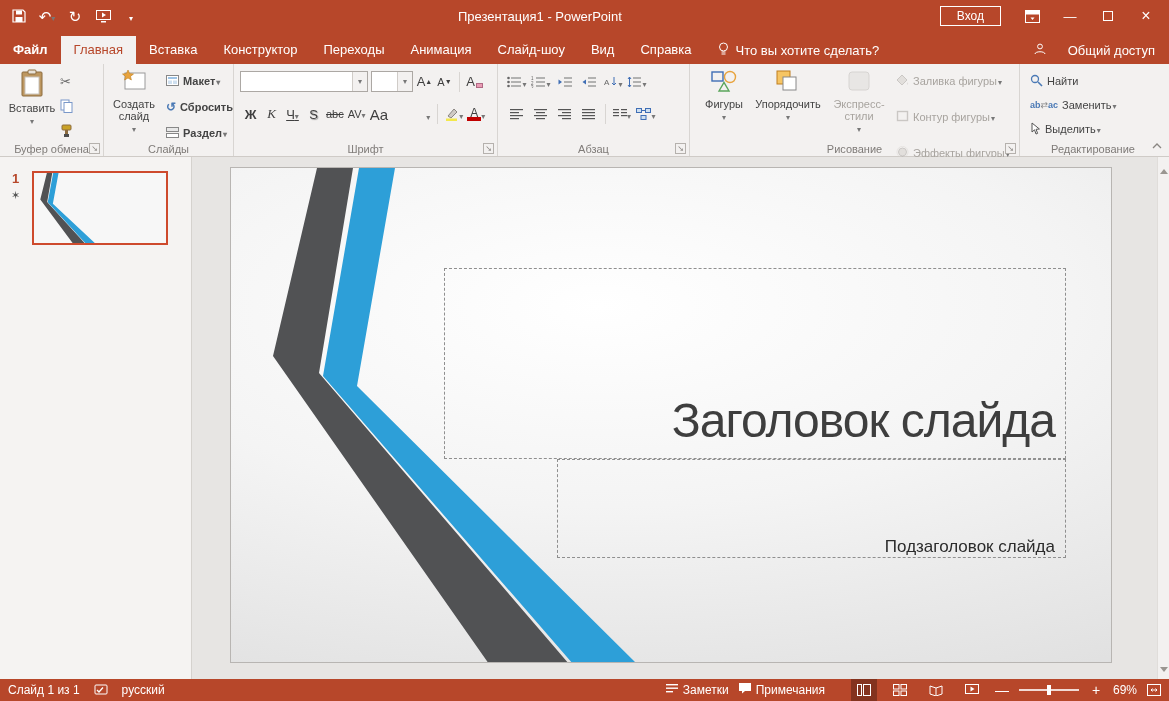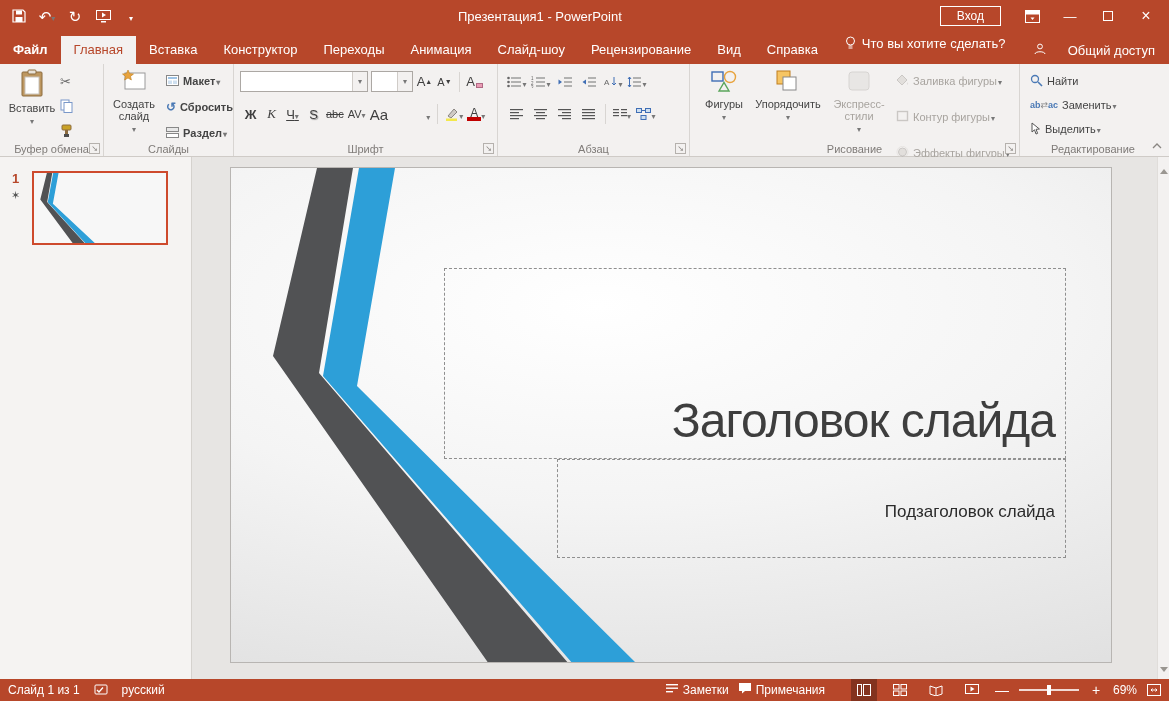--- a/index.html
+++ b/index.html
@@ -23,21 +23,21 @@
   .tb-right{display:flex;align-items:center;gap:4px;padding-right:6px;}
   .signin{border:1px solid #fff;padding:2px 16px;font-size:12px;margin-right:10px;}
   .winbtn{width:34px;height:32px;display:flex;align-items:center;justify-content:center;font-size:13px;}
   .restore-box{width:10px;height:10px;border:1px solid #fff;}
 
   
   .tabrow{position:absolute;top:32px;left:0;right:0;height:32px;background:var(--red);
           display:flex;align-items:flex-end;color:#fff;font-size:13px;}
   .tab{padding:0 13px;height:28px;line-height:28px;white-space:nowrap;}
   .tab.active{background:var(--ribbon-bg);color:var(--red);height:28px;}
-  .tellme{display:flex;gap:6px;padding:0 14px;height:28px;white-space:nowrap;}
+  .tellme{display:flex;align-items:center;gap:6px;padding:0 14px;height:28px;white-space:nowrap;}
   .tabspacer{flex:1;}
   .share{display:flex;align-items:center;gap:22px;padding:0 14px;height:28px;white-space:nowrap;}
 
   
   .ribbon{position:absolute;top:64px;left:0;right:0;height:93px;background:var(--ribbon-bg);
           border-bottom:1px solid #CFCBC7;display:flex;}
   .group{position:relative;height:100%;border-right:1px solid var(--ribbon-border);flex:none;}
   .group-label{position:absolute;bottom:1px;left:0;right:0;text-align:center;
                font-size:11px;color:var(--grey-txt);white-space:nowrap;}
   .launcher{position:absolute;bottom:2px;right:3px;width:11px;height:11px;font-size:8px;
@@ -82,21 +82,21 @@
            justify-content:space-between;padding:3px 0;color:#8a8682;}
 
   .slide{position:absolute;left:38px;top:10px;width:882px;height:496px;
          background:radial-gradient(ellipse 120% 90% at 42% 28%, #ffffff 0%, #F4F4F4 45%, #DEDEDE 100%);
          border:1px solid #B8B5B2;overflow:hidden;}
   .slide svg.deco{position:absolute;left:0;top:0;width:882px;height:496px;}
   .ph{position:absolute;border:1px dashed #8f8f8f;}
   .ph-title{left:213px;top:100px;width:622px;height:191px;display:flex;align-items:flex-end;justify-content:flex-end;
             padding:0 10px 12px 0;}
   .ph-title .t{font-size:48px;color:#3E3E3E;line-height:1.05;letter-spacing:-1px;}
-  .ph-sub{left:326px;top:291px;width:509px;height:99px;display:flex;align-items:center;justify-content:flex-end;
+  .ph-sub{left:326px;top:291px;width:509px;height:99px;display:flex;align-items:flex-end;justify-content:flex-end;
           padding:6px 10px 0 0;}
   .ph-sub .t{font-size:17px;color:#2b2b2b;}
 
   
   .statusbar{position:absolute;left:0;right:0;bottom:0;height:22px;background:var(--red);color:#fff;
              display:flex;align-items:center;font-size:12px;}
   .sb-left{display:flex;align-items:center;gap:14px;padding-left:8px;}
   .sb-right{margin-left:auto;display:flex;align-items:center;gap:10px;padding-right:8px;}
   .sb-item{display:flex;align-items:center;gap:5px;white-space:nowrap;}
   .viewbtn{width:26px;height:22px;display:flex;align-items:center;justify-content:center;}
@@ -154,21 +154,20 @@
 </div>
 
 <div class="tabrow">
   <div class="tab" style="font-weight:bold;">Файл</div>
   <div class="tab active">Главная</div>
   <div class="tab">Вставка</div>
   <div class="tab">Конструктор</div>
   <div class="tab">Переходы</div>
   <div class="tab">Анимация</div>
   <div class="tab">Слайд-шоу</div>
-  <div class="tab">Рецензирование</div>
   <div class="tab">Вид</div>
   <div class="tab">Справка</div>
   <div class="tellme">
     <span>
       <svg width="11" height="13" viewBox="0 0 11 13">
           <circle cx="5.5" cy="5" r="4" fill="none" stroke="#fff"></circle>
           <rect x="3.5" y="9.5" width="4" height="1" fill="#fff"></rect>
           <rect x="3.5" y="11.5" width="4" height="1" fill="#fff"></rect>
         </svg>
     </span>

